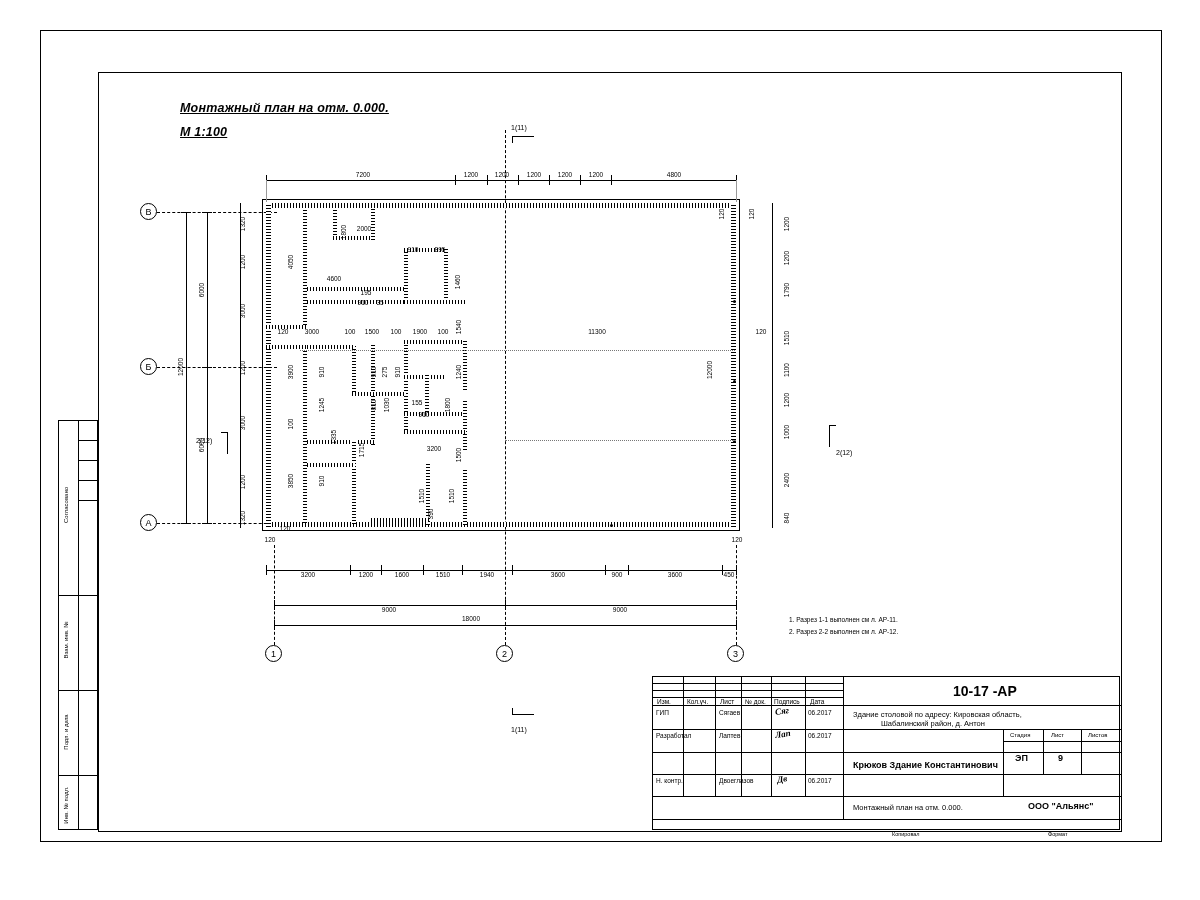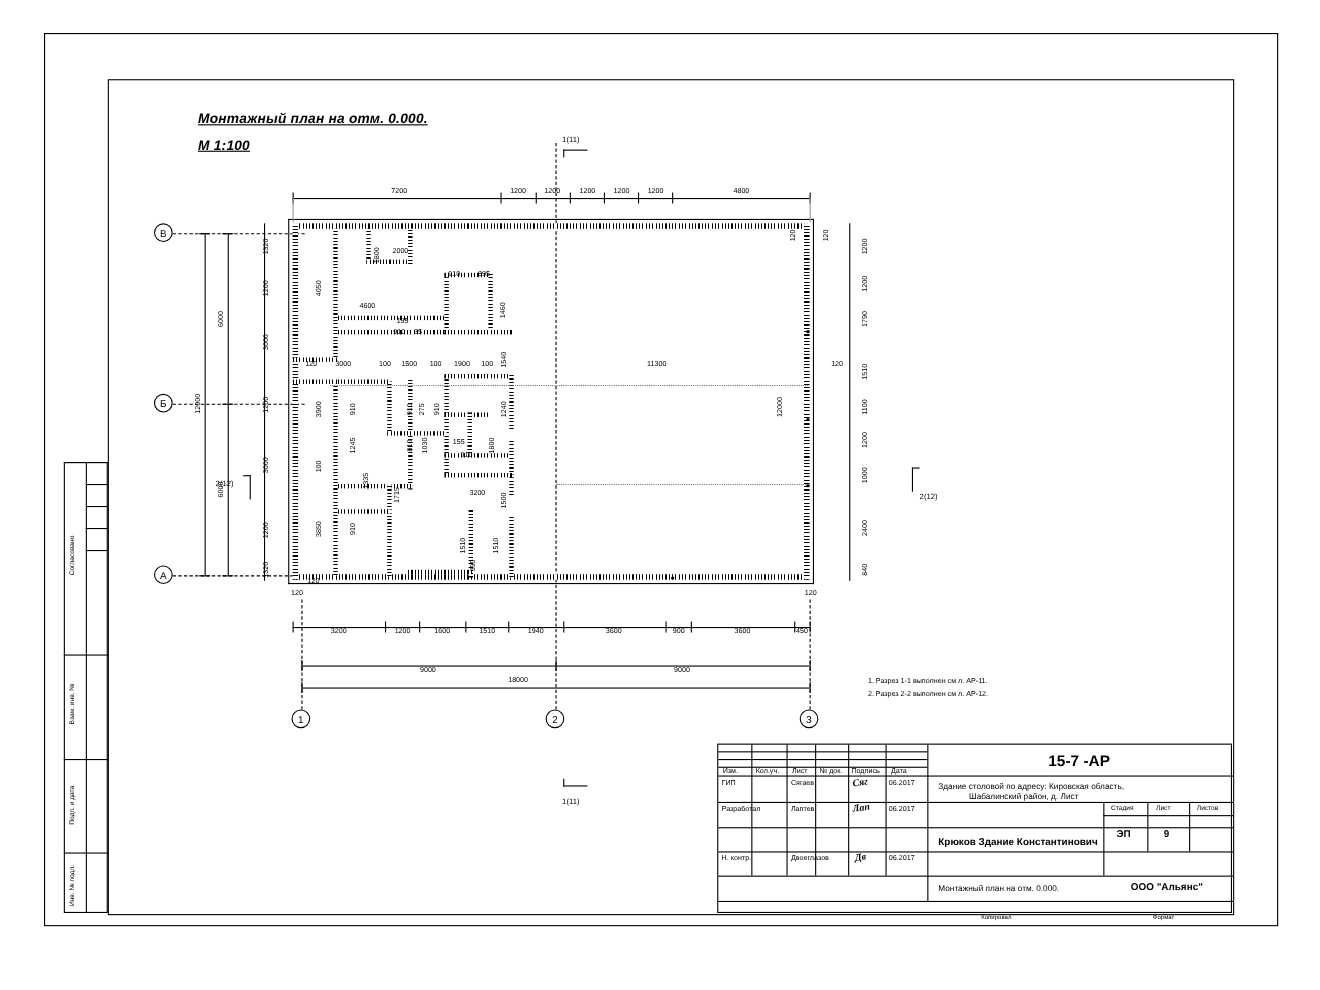--- a/index.html
+++ b/index.html
@@ -314,23 +314,23 @@
     <div class="line" style="left:62px;top:0;width:1px;height:119px;"></div>
     <div class="line" style="left:88px;top:0;width:1px;height:119px;"></div>
     <div class="line" style="left:118px;top:0;width:1px;height:119px;"></div>
     <div class="line" style="left:152px;top:0;width:1px;height:119px;"></div>
 
     <div class="line" style="left:350px;top:52px;width:1px;height:67px;"></div>
     <div class="line" style="left:390px;top:52px;width:1px;height:45px;"></div>
     <div class="line" style="left:428px;top:52px;width:1px;height:45px;"></div>
     <div class="line" style="left:350px;top:64px;width:118px;height:1px;"></div>
 
-    <div class="tb-big" style="left:300px;top:6px;">15-7 -АР</div>
+    <div class="tb-big" style="left:300px;top:6px;">10-17 -АР</div>
     <div class="tb-sm" style="left:200px;top:33px;">Здание столовой по адресу: Кировская область,</div>
-    <div class="tb-sm" style="left:228px;top:42px;">Шабалинский район, д. Лист</div>
+    <div class="tb-sm" style="left:228px;top:42px;">Шабалинский район, д. Антон</div>
     <div class="tb-mid" style="left:200px;top:83px;">Крюков Здание Константинович</div>
     <div class="tb-sm" style="left:200px;top:126px;">Монтажный план на отм. 0.000.</div>
     <div class="tb-mid" style="left:375px;top:124px;">ООО "Альянс"</div>
 
     <div class="tb-txt" style="left:4px;top:21px;">Изм.</div>
     <div class="tb-txt" style="left:34px;top:21px;">Кол.уч.</div>
     <div class="tb-txt" style="left:67px;top:21px;">Лист</div>
     <div class="tb-txt" style="left:92px;top:21px;">№ док.</div>
     <div class="tb-txt" style="left:121px;top:21px;">Подпись</div>
     <div class="tb-txt" style="left:157px;top:21px;">Дата</div>

